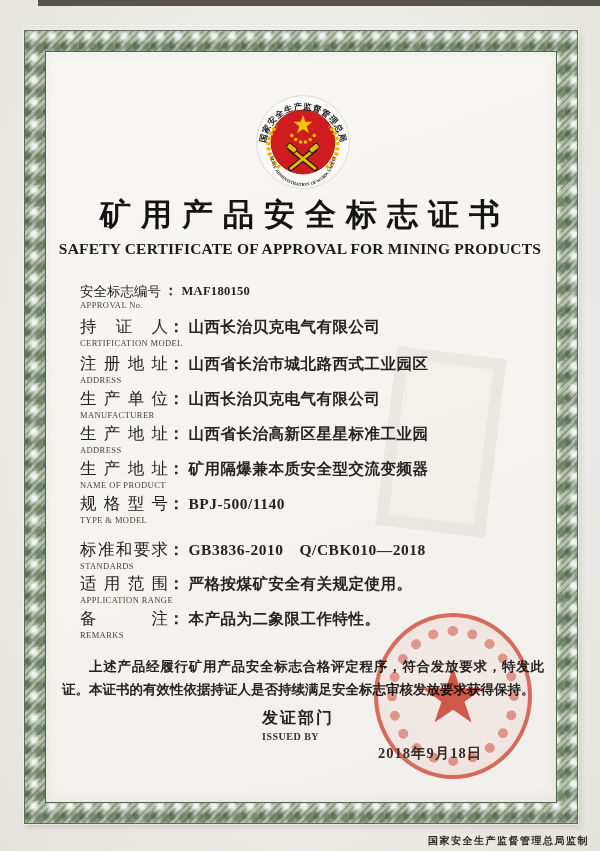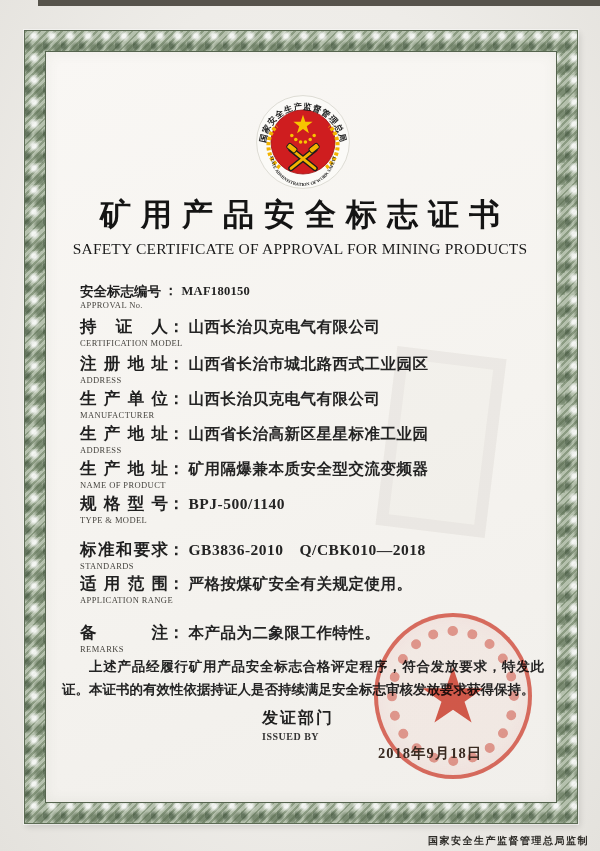--- a/index.html
+++ b/index.html
@@ -37,46 +37,46 @@
   }
   
   .emblem{position:absolute; left:255px; top:94px; width:96px; height:96px;}
   
   .title{
     position:absolute; left:0; top:194px; width:600px; text-align:center;
     font-size:31px; font-weight:700; letter-spacing:10px; text-indent:10px; color:#141414;
   }
   .subtitle{
     position:absolute; left:0; top:240px; width:600px; text-align:center;
-    font-size:15.5px; font-weight:400; letter-spacing:.2px; color:#1a1a1a;
+    font-size:15.5px; font-weight:700; letter-spacing:.2px; color:#1a1a1a;
   }
   
   .frow{position:absolute; left:80px; line-height:1.15;}
   .frow .zh{
-    display:inline-block; width:88px; font-size:16.5px; font-weight:700; color:#1f1f1f;
+    display:inline-block; width:88px; font-size:16.5px; font-weight:400; color:#1f1f1f;
     text-align:justify; text-align-last:justify; vertical-align:bottom;
   }
   .frow .colon{font-size:16.5px; font-weight:700;}
   .frow .val{font-size:15.5px; font-weight:600; margin-left:4px; color:#242424; letter-spacing:.5px;}
   .frow .en{font-size:8.5px; font-weight:400; color:#46443f; letter-spacing:.4px; margin-top:2px;}
   .frow.small .zh{width:auto; min-width:84px; font-size:13.5px; text-align-last:auto;}
   .frow.small .colon{font-size:13.5px;}
   .frow.small .val{font-size:12.5px; font-weight:700; letter-spacing:.3px;}
   .frow.small.validity .zh{width:60px; text-align-last:justify;}
   .p-r1a{top:281px;}
   .p-r1b{top:281px; left:283px;}
   .p-holder{top:318px;}
   .p-reg{top:355px;}
   .p-manu{top:390px;}
   .p-prod{top:425px;}
   .p-name{top:460px;}
   .p-model{top:495px;}
   .p-std{top:541px;}
   .p-app{top:575px;}
-  .p-rem{top:624px;}
+  .p-rem{top:610px;}
   
   .declaration{
     position:absolute; left:62px; top:655px; width:482px;
     font-size:13.5px; font-weight:600; line-height:23px; color:#242424;
     text-indent:2em; text-align:justify;
   }
   
   .issuer{position:absolute; left:262px; top:708px; width:110px; }
   .issuer .zh{font-size:16px; font-weight:700; letter-spacing:2px; color:#1f1f1f;}
   .issuer .en{font-size:10px; font-weight:700; letter-spacing:.5px; color:#333; margin-top:2px;}

